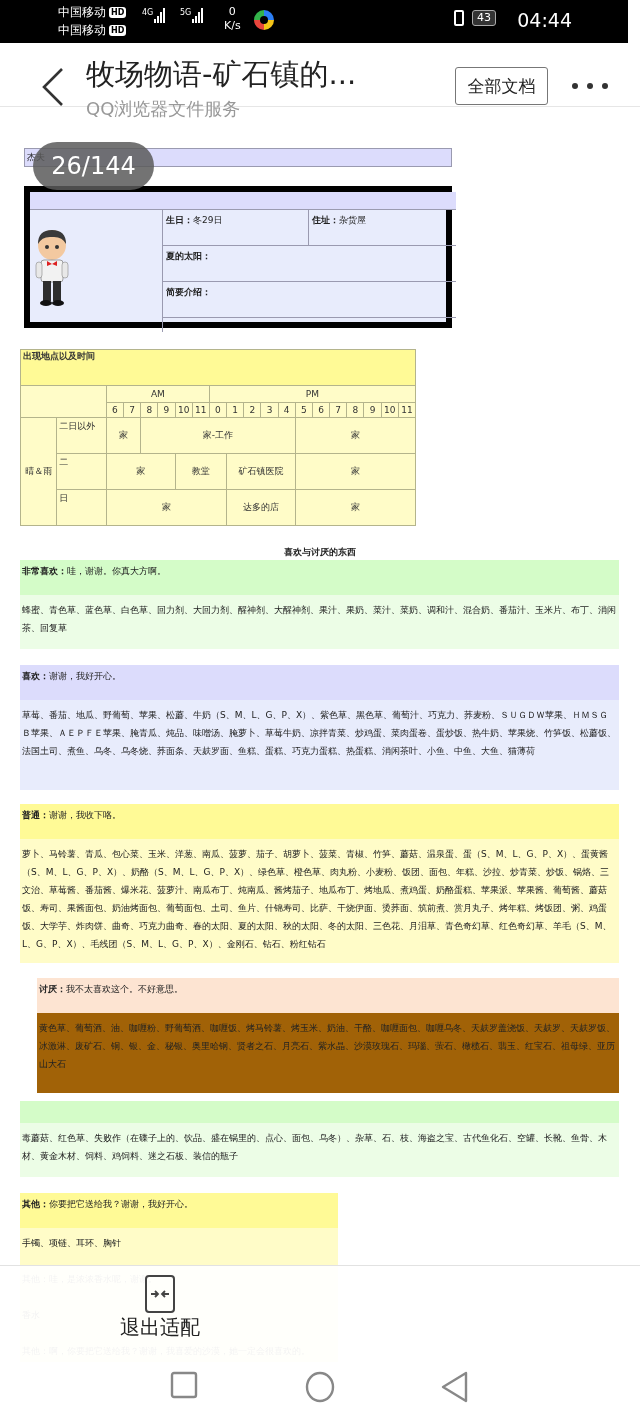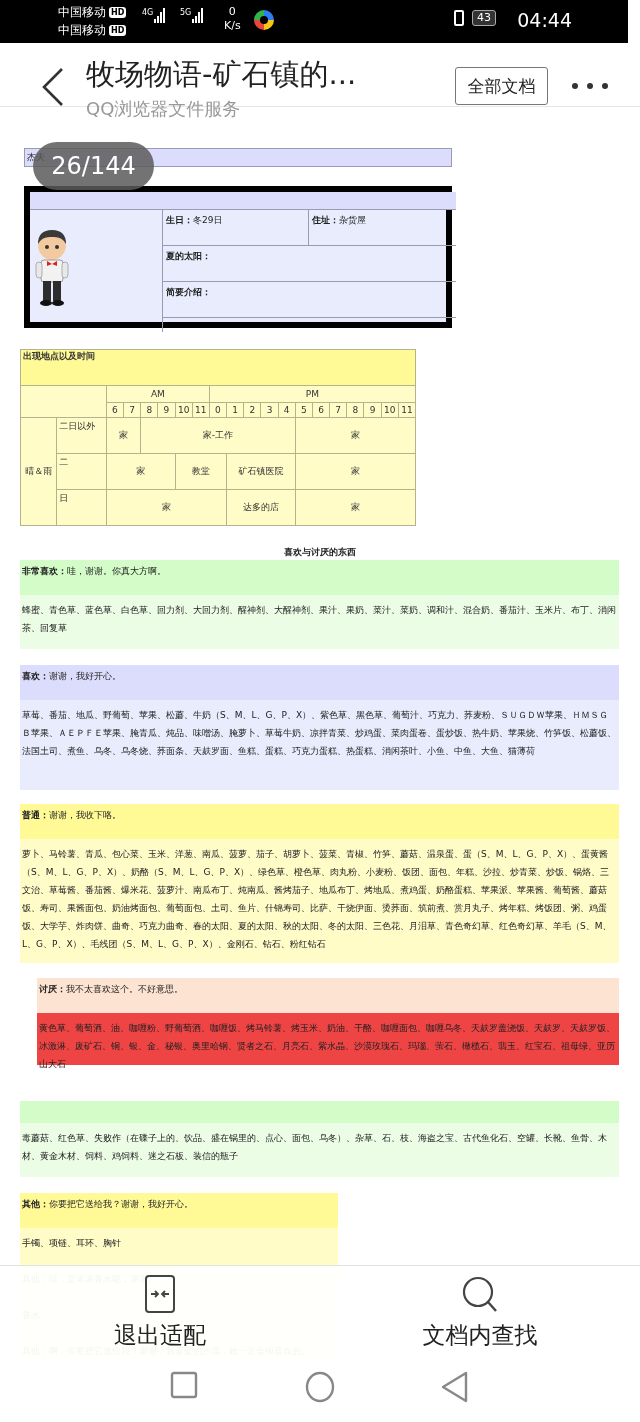--- a/index.html
+++ b/index.html
@@ -51,21 +51,21 @@
 
   .likes-title { position: absolute; left: 0; top: 416px; width: 640px; text-align: center; font-weight: bold; font-size: 9px; }
   .sec { position: absolute; left: 20px; width: 599px; }
   .sec .sh { padding: 5px 2px; height: 35px; font-size: 9px; }
   .sec .sh b { font-weight: bold; }
   .sec .sb { padding: 6px 2px; font-size: 9px; line-height: 18px; }
 
   
   .toolbar { position: absolute; left: 0; top: 1265px; width: 640px; height: 97px; background: rgba(255,255,255,0.93); border-top: 1px solid #e2e2e2; }
   .tb-btn { position: absolute; top: 8px; display: flex; flex-direction: column; align-items: center; }
-  .tb-label { font-size: 23px; color: #222; margin-top: 6px; }
+  .tb-label { font-size: 20px; color: #222; }
 
   
   .navbar { position: absolute; left: 0; top: 1362px; width: 640px; height: 60px; background: #fff; }
   .nav-item { position: absolute; top: 8px; }
 </style>
 </head>
 <body>
 
 <div class="statusbar">
   <div class="sb-carriers">
@@ -213,21 +213,21 @@
     <div class="sb" style="background:#e8ecfc;height:90px;">草莓、番茄、地瓜、野葡萄、苹果、松蘑、牛奶（S、M、L、G、P、X）、紫色草、黑色草、葡萄汁、巧克力、荞麦粉、ＳＵＧＤＷ苹果、ＨＭＳＧＢ苹果、ＡＥＰＦＥ苹果、腌青瓜、炖品、味噌汤、腌萝卜、草莓牛奶、凉拌青菜、炒鸡蛋、菜肉蛋卷、蛋炒饭、热牛奶、苹果烧、竹笋饭、松蘑饭、法国土司、煮鱼、乌冬、乌冬烧、荞面条、天麸罗面、鱼糕、蛋糕、巧克力蛋糕、热蛋糕、消闲茶叶、小鱼、中鱼、大鱼、猫薄荷</div>
   </div>
 
   <div class="sec" style="top:674px;">
     <div class="sh" style="background:#fffa96;"><b>普通：</b><span>谢谢，我收下咯。</span></div>
     <div class="sb" style="background:#fffcc8;height:124px;">萝卜、马铃薯、青瓜、包心菜、玉米、洋葱、南瓜、菠萝、茄子、胡萝卜、菠菜、青椒、竹笋、蘑菇、温泉蛋、蛋（S、M、L、G、P、X）、蛋黄酱（S、M、L、G、P、X）、奶酪（S、M、L、G、P、X）、绿色草、橙色草、肉丸粉、小麦粉、饭团、面包、年糕、沙拉、炒青菜、炒饭、锅烙、三文治、草莓酱、番茄酱、爆米花、菠萝汁、南瓜布丁、炖南瓜、酱烤茄子、地瓜布丁、烤地瓜、煮鸡蛋、奶酪蛋糕、苹果派、苹果酱、葡萄酱、蘑菇饭、寿司、果酱面包、奶油烤面包、葡萄面包、土司、鱼片、什锦寿司、比萨、干烧伊面、烫荞面、筑前煮、赏月丸子、烤年糕、烤饭团、粥、鸡蛋饭、大学芋、炸肉饼、曲奇、巧克力曲奇、春的太阳、夏的太阳、秋的太阳、冬的太阳、三色花、月泪草、青色奇幻草、红色奇幻草、羊毛（S、M、L、G、P、X）、毛线团（S、M、L、G、P、X）、金刚石、钻石、粉红钻石</div>
   </div>
 
   <div class="sec" style="top:848px;padding-left:17px;">
     <div class="sh" style="background:#fde4d2;"><b>讨厌：</b><span>我不太喜欢这个。不好意思。</span></div>
-    <div class="sb" style="background:#ef4444;height:52px;">黄色草、葡萄酒、油、咖喱粉、野葡萄酒、咖喱饭、烤马铃薯、烤玉米、奶油、干酪、咖喱面包、咖喱乌冬、天麸罗盖浇饭、天麸罗、天麸罗饭、冰激淋、废矿石、铜、银、金、秘银、奥里哈钢、贤者之石、月亮石、紫水晶、沙漠玫瑰石、玛瑙、萤石、橄榄石、翡玉、红宝石、祖母绿、亚历山大石</div>
+    <div class="sb" style="background:#a16207;height:80px;">黄色草、葡萄酒、油、咖喱粉、野葡萄酒、咖喱饭、烤马铃薯、烤玉米、奶油、干酪、咖喱面包、咖喱乌冬、天麸罗盖浇饭、天麸罗、天麸罗饭、冰激淋、废矿石、铜、银、金、秘银、奥里哈钢、贤者之石、月亮石、紫水晶、沙漠玫瑰石、玛瑙、萤石、橄榄石、翡玉、红宝石、祖母绿、亚历山大石</div>
   </div>
 
   <div class="sec" style="top:971px;">
     <div class="sh" style="background:#d4fcc8;height:22px;"><b></b><span></span></div>
     <div class="sb" style="background:#ecfde6;height:54px;">毒蘑菇、红色草、失败作（在碟子上的、饮品、盛在锅里的、点心、面包、乌冬）、杂草、石、枝、海盗之宝、古代鱼化石、空罐、长靴、鱼骨、木材、黄金木材、饲料、鸡饲料、迷之石板、装信的瓶子</div>
   </div>
 
   <div class="sec" style="top:1063px;width:318px;">
     <div class="sh" style="background:#fffa96;"><b>其他：</b><span>你要把它送给我？谢谢，我好开心。</span></div>
     <div class="sb" style="background:#fffcc8;height:40px;">手镯、项链、耳环、胸针</div>
@@ -242,27 +242,20 @@
 
 <div class="toolbar">
   <div class="tb-btn" style="left:100px;width:120px;">
     <svg width="32" height="40" viewBox="0 0 32 40">
       <rect x="2" y="2" width="28" height="36" rx="3" fill="none" stroke="#444" stroke-width="2"></rect>
       <path d="M7 20 H13 M11 17 L14 20 L11 23" fill="none" stroke="#444" stroke-width="1.8"></path>
       <path d="M25 20 H19 M21 17 L18 20 L21 23" fill="none" stroke="#444" stroke-width="1.8"></path>
     </svg>
     <span class="tb-label">退出适配</span>
   </div>
-  <div class="tb-btn" style="left:420px;width:120px;">
-    <svg width="40" height="40" viewBox="0 0 40 40">
-      <circle cx="18" cy="18" r="14" fill="none" stroke="#444" stroke-width="2.2"></circle>
-      <line x1="28" y1="28" x2="36" y2="37" stroke="#444" stroke-width="2.4"></line>
-    </svg>
-    <span class="tb-label">文档内查找</span>
-  </div>
 </div>
 
 <div class="navbar">
   <svg class="nav-item" style="left:170px;" width="28" height="30" viewBox="0 0 28 30">
     <rect x="2" y="3" width="24" height="24" rx="2" fill="none" stroke="#888" stroke-width="2.4"></rect>
   </svg>
   <svg class="nav-item" style="left:304px;" width="32" height="34" viewBox="0 0 32 34">
     <ellipse cx="16" cy="17" rx="13" ry="14" fill="none" stroke="#888" stroke-width="2.4"></ellipse>
   </svg>
   <svg class="nav-item" style="left:440px;" width="30" height="34" viewBox="0 0 30 34">

